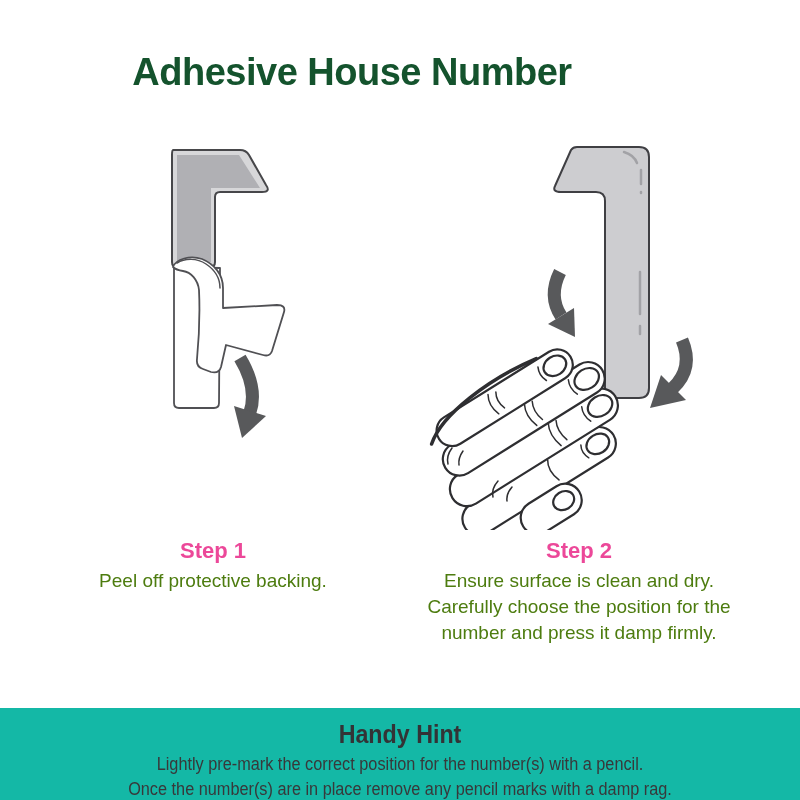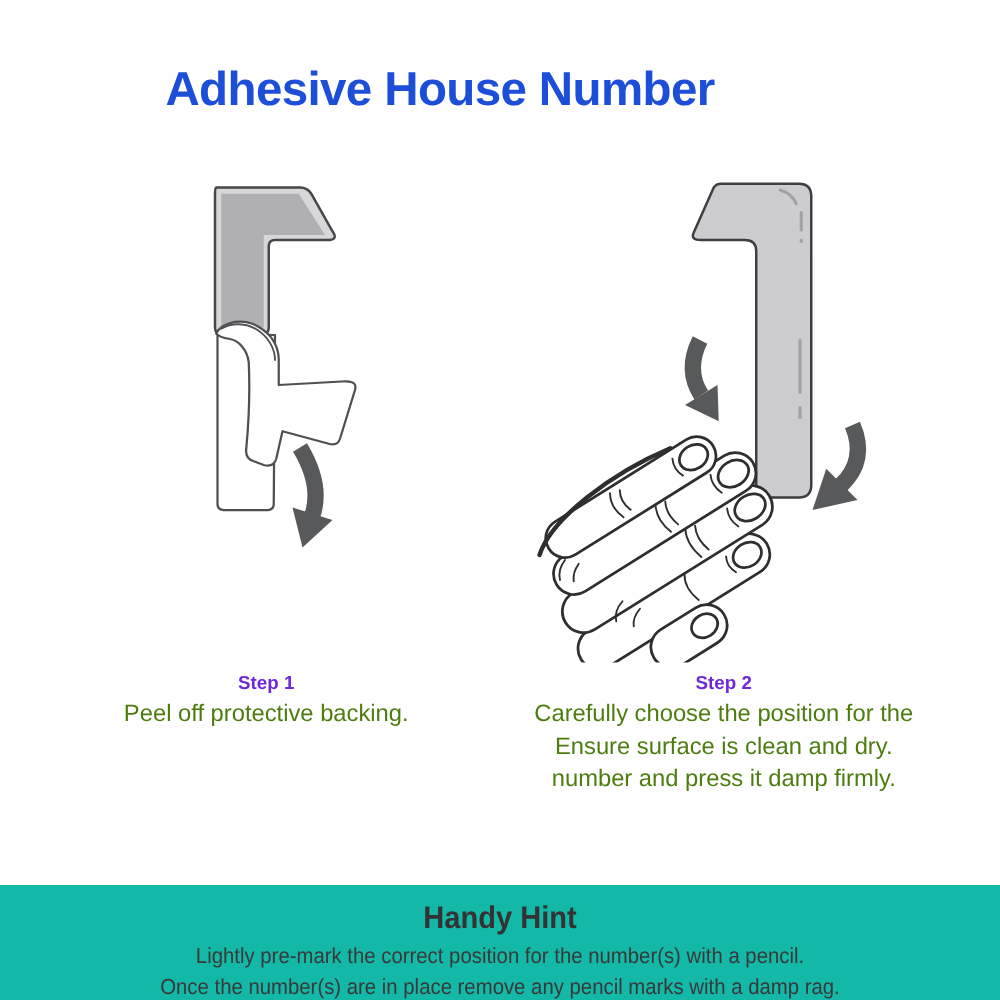--- a/index.html
+++ b/index.html
@@ -2,29 +2,29 @@
 <html><head>
 <meta charset="utf-8">
 <style>
   html,body{margin:0;padding:0;background:#ffffff;}
   .canvas{
     position:relative;width:800px;height:800px;background:#ffffff;
     font-family:"Liberation Sans", sans-serif;color:#1b1b1d;overflow:hidden;
   }
   .page-title{
     position:absolute;top:26px;left:0;width:704px;text-align:center;
-    font-size:38px;font-weight:bold;letter-spacing:-0.5px;color:#1d4ed8;
+    font-size:38px;font-weight:bold;letter-spacing:-0.5px;color:#14532d;
   }
   .illus{position:absolute;}
   .illus-left{left:120px;top:140px;width:200px;height:340px;}
   .illus-right{left:420px;top:130px;width:300px;height:400px;}
   .caption{position:absolute;text-align:center;}
   .caption-left{left:53px;top:538px;width:320px;}
   .caption-right{left:399px;top:538px;width:360px;text-align:center;}
-  .step-heading{font-size:15px;font-weight:bold;margin-bottom:4px;color:#6d28d9;}
+  .step-heading{font-size:22px;font-weight:bold;margin-bottom:4px;color:#ec4899;}
   .step-line{font-size:19px;line-height:26px;color:#4d7c0f;}
   .hint-bar{
     position:absolute;left:0;top:708px;width:800px;height:92px;
     background:#14b8a6;text-align:center;
   }
   .hint-inner{padding-top:12px;transform:scaleX(0.93);transform-origin:50% 0;}
   .hint-heading{font-size:25px;font-weight:bold;color:#333336;margin-bottom:3px;}
   .hint-line{font-size:17.5px;line-height:25px;color:#38383a;}
   .rim{fill:#d7d7d9;stroke:#47474a;stroke-width:2;}
   .back-fill{fill:#b0b0b4;}
@@ -121,22 +121,22 @@
     </g>
   </svg>
 
   <div class="caption caption-left">
     <div class="step-heading">Step 1</div>
     <div class="step-line">Peel off protective backing.</div>
   </div>
 
   <div class="caption caption-right">
     <div class="step-heading">Step 2</div>
+    <div class="step-line">Ensure surface is clean and dry.</div>
     <div class="step-line">Carefully choose the position for the</div>
-    <div class="step-line">Ensure surface is clean and dry.</div>
     <div class="step-line">number and press it damp firmly.</div>
   </div>
 
   <div class="hint-bar">
     <div class="hint-inner">
       <div class="hint-heading">Handy Hint</div>
       <div class="hint-line">Lightly pre-mark the correct position for the number(s) with a pencil.</div>
       <div class="hint-line">Once the number(s) are in place remove any pencil marks with a damp rag.</div>
     </div>
   </div>

